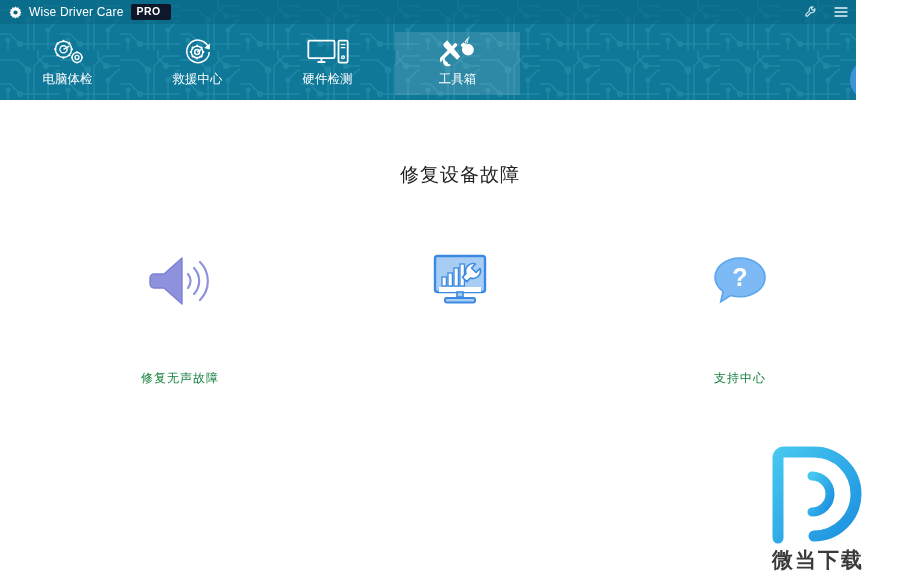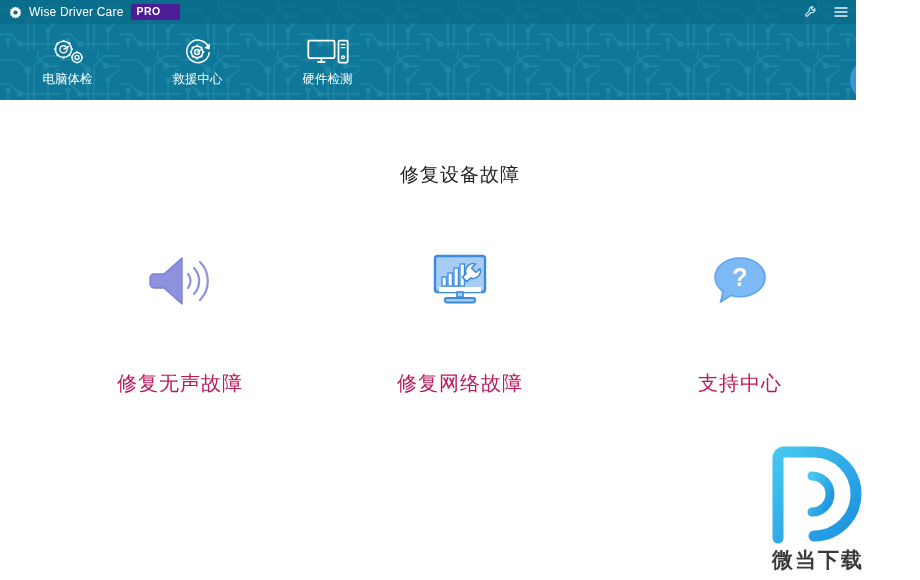--- a/index.html
+++ b/index.html
@@ -49,25 +49,25 @@
   }
   .brand-gear { width: 13px; height: 13px; display: block; }
   .brand-name {
     color: #ffffff;
     font-size: 12px;
     letter-spacing: .2px;
     line-height: 1;
     white-space: nowrap;
   }
   .pro-badge {
-    background: #4c1d95;
+    background: #0f172a;
     color: #ffffff;
     font-size: 10.5px;
     font-weight: bold;
-    padding: 2px 19px 3px 6px;
+    padding: 2px 10px 3px 6px;
     border-radius: 2px;
     line-height: 1;
     letter-spacing: .4px;
     text-align: right;
   }
   .win-controls {
     position: absolute;
     right: 0; top: 0;
     height: 24px;
     display: flex;
@@ -152,22 +152,22 @@
     flex-direction: column;
     align-items: center;
     cursor: pointer;
   }
   .feature-icon {
     height: 62px;
     display: flex; align-items: center; justify-content: center;
     margin-bottom: 58px;
   }
   .feature-label {
-    font-size: 20px;
-    color: #be185d;
+    font-size: 12px;
+    color: #15803d;
     letter-spacing: 1px;
     white-space: nowrap;
   }
 
   
   .watermark {
     position: absolute;
     right: 12px; bottom: 6px;
     width: 180px;
     display: flex;
@@ -322,20 +322,37 @@
             <line x1="16.5" y1="23" x2="16.5" y2="27"></line>
             <rect x="36" y="3" width="10.5" height="25" rx="1.4"></rect>
             <line x1="38.6" y1="7.5" x2="43.8" y2="7.5" stroke-width="1.5"></line>
             <line x1="38.6" y1="11" x2="43.8" y2="11" stroke-width="1.5"></line>
             <circle cx="41.2" cy="22" r="1.6" stroke-width="1.5"></circle>
           </svg>
         </span>
         <span class="tab-label">硬件检测</span>
       </div>
 
+      <div class="tab active" style="left:395px;">
+        <span class="tab-icon">
+          <svg width="36" height="32" viewBox="0 0 36 34" fill="#ffffff">
+            <path d="M24.4 1.2 L20.6 5 l2.4 2.4 -2.6 2.6 -2.4-2.4 -3 3 2.4 2.4
+                     c-1.1 2.2 -0.8 5 1.1 6.9 2.4 2.4 6.2 2.4 8.6 0 2.4-2.4 2.4-6.2 0-8.6
+                     -1.9-1.9-4.7-2.2-6.9-1.1z" transform="translate(6,-1) scale(1)"></path>
+            <path d="M6.5 3.5 L3.2 6.8 c-1 1 -1 2.6 0 3.6 L17 24.2 l3.3-3.3 L6.5 3.5z" transform="translate(0,1)"></path>
+            <g transform="translate(2,30) rotate(-45) translate(-2,-30)">
+            </g>
+            <path d="M3.5 23.5 c-2 2 -2 5.2 0 7.2 2 2 5.2 2 7.2 0 l-3.2-1.2 -0.9-2 -1.9-0.9z"></path>
+            <rect x="5.5" y="4.5" width="3.6" height="26" rx="1.4" transform="rotate(45 7.3 17.5)"></rect>
+            <path d="M28.5 2.5 l-3.6 3.6 2 2 -1.9 1.9 -2-2 -2.2 2.2 2 2
+                     a5.2 5.2 0 1 0 2.3-2.3z"></path>
+          </svg>
+        </span>
+        <span class="tab-label">工具箱</span>
+      </div>
 
       <div class="avatar-wrap">
         <svg width="48" height="48" viewBox="0 0 48 48">
           <circle cx="22" cy="22" r="20" fill="#3d93d6"></circle>
           <circle cx="40" cy="35" r="6.5" fill="#3d93d6"></circle>
           <text x="22" y="30" text-anchor="middle" font-family="Liberation Sans, sans-serif" font-size="21" fill="#ffffff">W</text>
         </svg>
       </div>
     </div>
   </div>
@@ -370,21 +387,20 @@
               <rect x="17" y="20" width="4.4" height="13"></rect>
               <rect x="23" y="15" width="4.4" height="18"></rect>
               <rect x="29" y="11" width="4.4" height="22"></rect>
             </g>
             <path d="M44.5 11 a7.5 7.5 0 0 0 -9.5 9.6 l-3.6 3.6 4.4 4.4 3.6-3.6
                      a7.5 7.5 0 0 0 9.6-9.5 l-4 4 -4.5-4.5z" fill="#ffffff" stroke="#3b8ae0" stroke-width="1.6" stroke-linejoin="round"></path>
             <rect x="26" y="39" width="6" height="5" fill="#a7cdf5" stroke="#3b8ae0" stroke-width="1.6"></rect>
             <rect x="14" y="45" width="30" height="4.5" rx="1.4" fill="#a7cdf5" stroke="#3b8ae0" stroke-width="2"></rect>
           </svg>
         </span>
-        <span class="feature-label">修复网络故障</span>
       </div>
 
       <div class="feature">
         <span class="feature-icon">
           <svg width="56" height="54" viewBox="0 0 56 54">
             <path d="M28 4 C14.2 4 3 12.6 3 23.2 c0 5.6 3.1 10.6 8.1 14.1
                      l-2.4 10.4 9.9-6.2 c2.9 0.8 6 1.2 9.4 1.2
                      C41.8 42.7 53 34.1 53 23.4 53 12.7 41.8 4 28 4z" fill="#7db9f4" stroke="#5ba4ee" stroke-width="1.6"></path>
             <text x="28" y="32" text-anchor="middle" font-family="Liberation Sans, sans-serif" font-size="25" font-weight="bold" fill="#ffffff">?</text>
           </svg>

